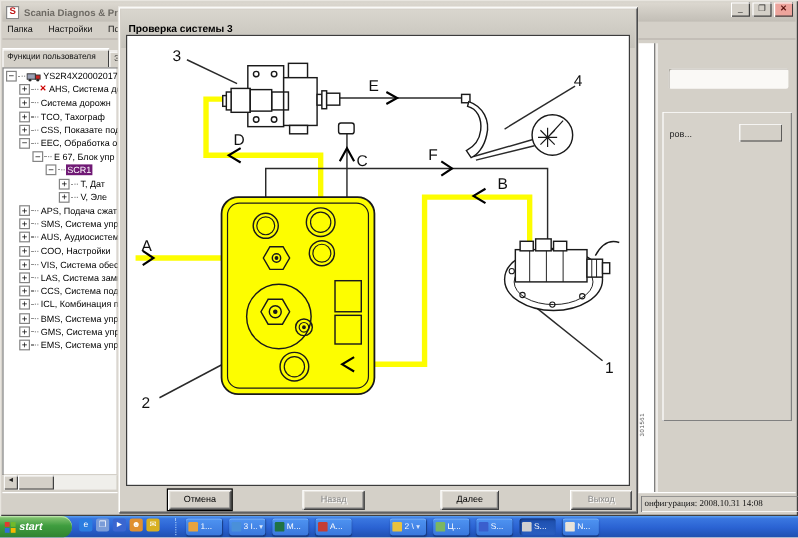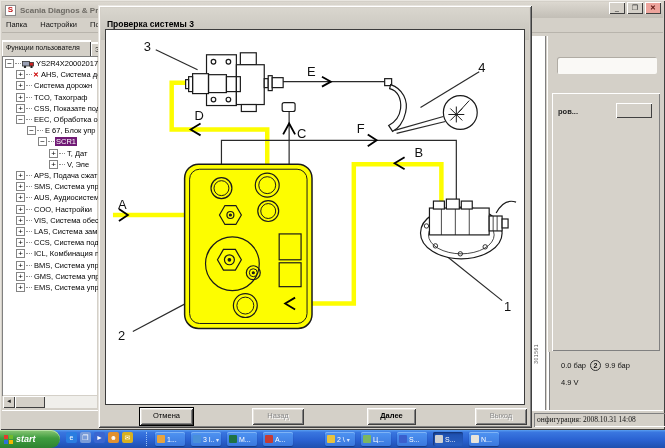--- a/index.html
+++ b/index.html
@@ -46,21 +46,21 @@
 
   
   .bg-white-sliver{position:absolute;left:532px;top:36px;width:14px;height:374px;background:#fff;border-right:1px solid #808080;}
   .drawing-no{position:absolute;left:1px;top:308px;font-size:5px;color:#555;writing-mode:vertical-rl;transform:rotate(180deg);letter-spacing:.5px;}
   .right-panel{position:absolute;left:547px;top:36px;width:116px;height:374px;background:#d4d0c8;
                box-shadow:inset 1px 0 0 #fff;}
   .rp-strip{position:absolute;left:10px;top:21px;width:100px;height:17px;background:#faf9f6;border-radius:2px;
             box-shadow:inset 1px 1px 0 #b0aca4;}
   .rp-group{position:absolute;left:5px;top:57px;width:108px;height:258px;
             box-shadow:inset 1px 1px 0 #fff, inset -1px -1px 0 #808080;background:#d6d2ca;}
-  .rp-label{position:absolute;left:6px;top:14px;font-size:7.5px;color:#222;font-weight:bold;}
+  .rp-label{position:absolute;left:6px;top:14px;font-size:7.5px;color:#222;}
   .rp-button{position:absolute;left:64px;top:10px;width:36px;height:15px;background:#d4d0c8;
              box-shadow:inset 1px 1px 0 #fff, inset -1px -1px 0 #404040;}
   .rp-readings{position:absolute;left:0;top:316px;width:116px;height:58px;box-shadow:inset 2px 0 0 #fff, inset 3px 0 0 #808080;}
   .read-line{position:absolute;font-size:7.5px;color:#111;white-space:nowrap;display:flex;align-items:center;gap:4px;}
   .circ{display:inline-flex;width:11px;height:11px;border:1px solid #333;border-radius:50%;font-size:7px;font-weight:bold;
         align-items:center;justify-content:center;}
 
   .statusbar{position:absolute;left:2px;top:410px;right:2px;height:18px;background:#d4d0c8;border-top:1px solid #fff;}
   .status-cell{position:absolute;left:532px;top:2px;width:148px;height:14px;box-shadow:inset 1px 1px 0 #808080, inset -1px -1px 0 #fff;
                font-size:7.5px;color:#111;padding:2px 3px;white-space:nowrap;overflow:hidden;font-family:Liberation Serif, serif;}
@@ -253,30 +253,20 @@
   <div class="bg-white-sliver">
     <span class="drawing-no">301561</span>
   </div>
 
   <div class="right-panel">
     <div class="rp-strip"></div>
     <div class="rp-group">
       <span class="rp-label">ров...</span>
       <span class="rp-button"></span>
     </div>
-    <div class="rp-readings">
-      <div class="read-line" style="left:14px;top:8px;">
-        <span>0.0 бар</span>
-        <span class="circ">2</span>
-        <span>9.9 бар</span>
-      </div>
-      <div class="read-line" style="left:14px;top:26px;">
-        <span>4.9 V</span>
-      </div>
-    </div>
   </div>
 
   <div class="statusbar">
     <span class="status-cell">онфигурация: 2008.10.31 14:08</span>
   </div>
 </div>
 
 <div class="dialog">
   <div class="dlg-titlebar">
     <span>Проверка системы 3</span>
@@ -399,21 +389,21 @@
         <text x="192" y="108">C</text>
         <text x="89" y="90">D</text>
         <text x="202" y="45">E</text>
         <text x="252" y="103">F</text>
       </g>
     </svg>
   </div>
   <div>
       <div class="dlg-btn default" style="left: 42px; width: 53px;">Отмена</div>
       <div class="dlg-btn disabled" style="left: 154px; width: 52px;">Назад</div>
-      <div class="dlg-btn" style="left: 269px; width: 49px; font-weight: bold;">Далее</div>
+      <div class="dlg-btn" style="left: 269px; width: 49px;">Далее</div>
       <div class="dlg-btn disabled" style="left: 377px; width: 52px;">Выход</div>
     </div>
 </div>
 
 <div class="taskbar">
   <div class="start-btn">
     <span class="start-flag">
       <i style="background:#e23a2e"></i>
         <i style="background:#6fba2c"></i>
         <i style="background:#2e6fd8"></i>

